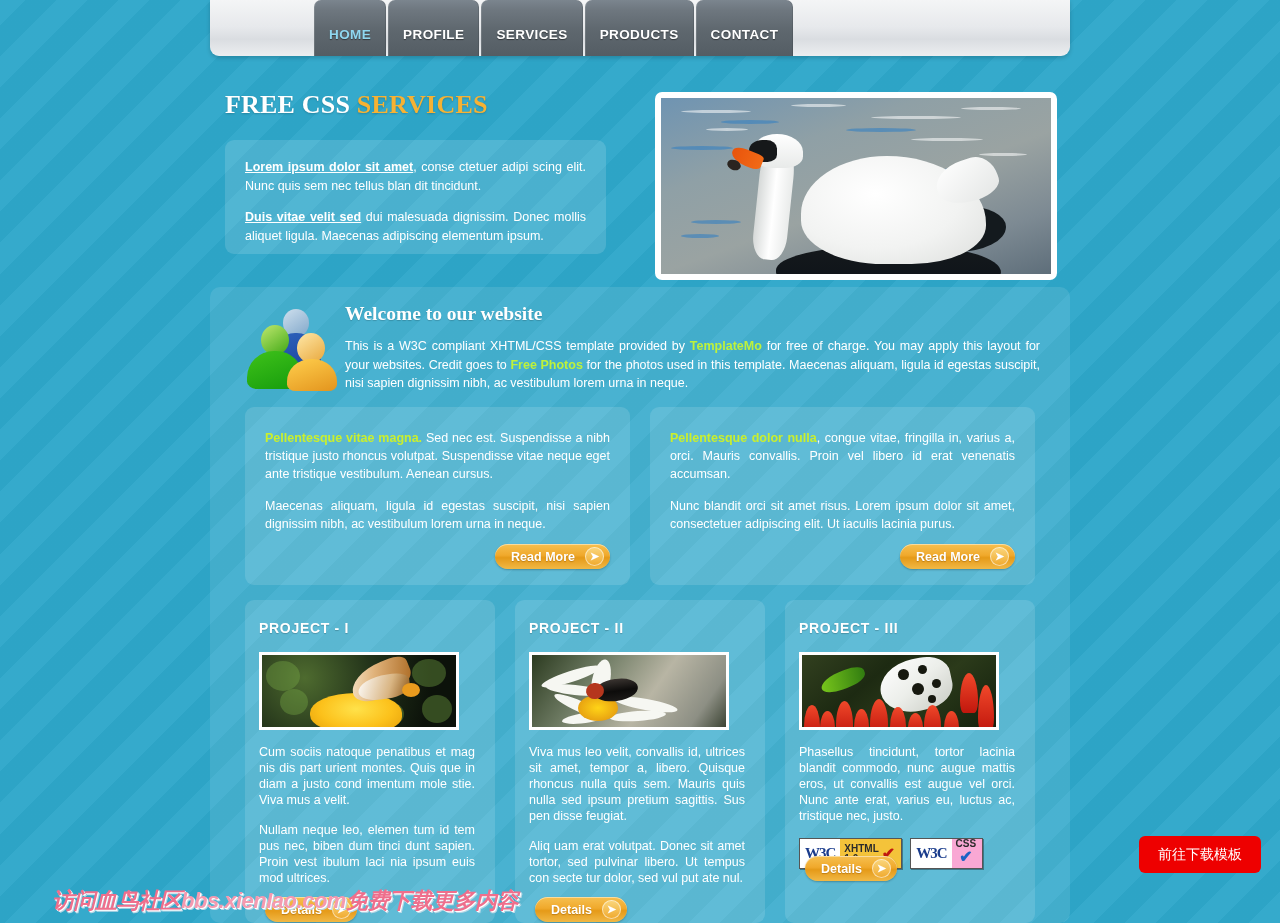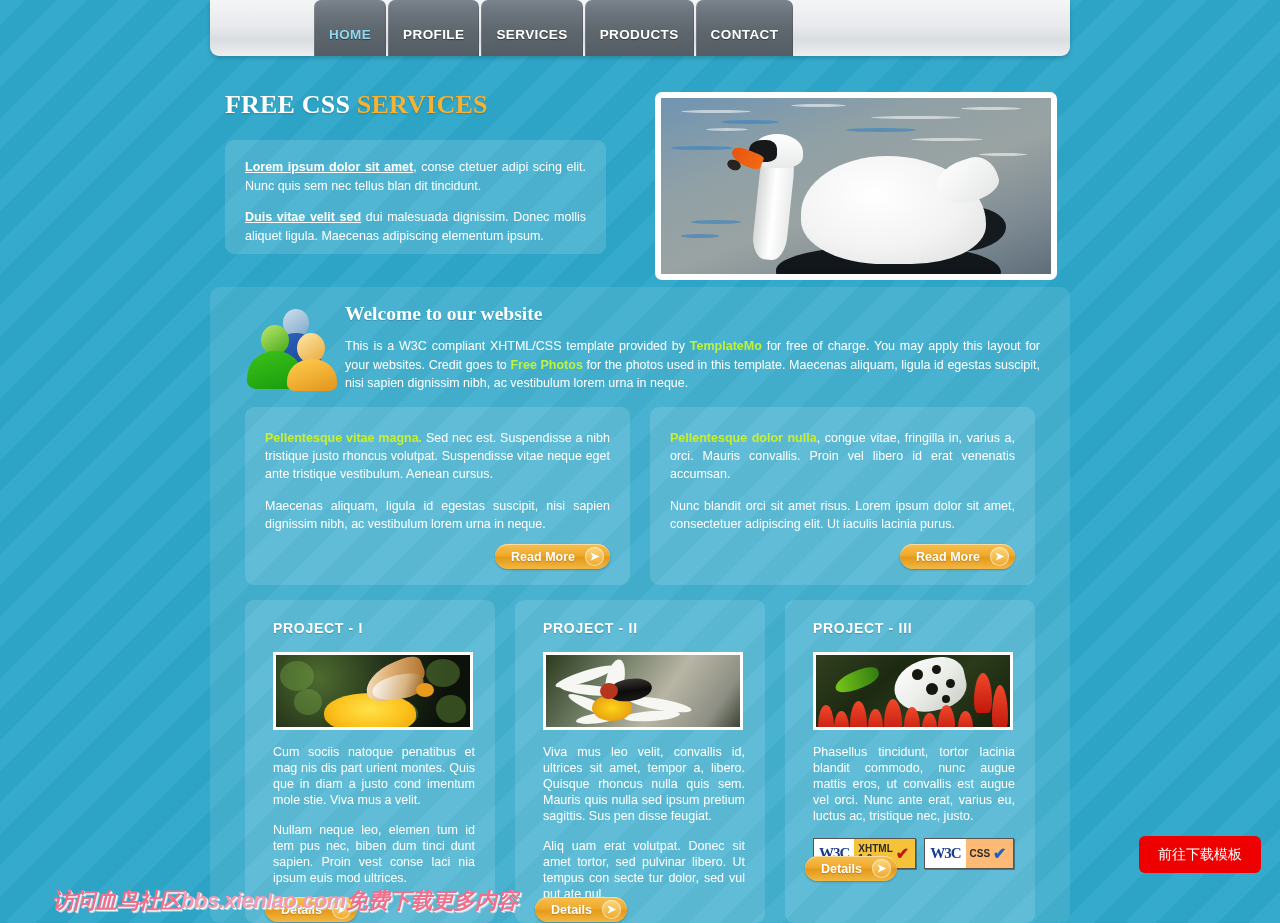--- a/index.html
+++ b/index.html
@@ -303,21 +303,21 @@
     position: absolute;
     left: 35px; top: 313px;
     width: 790px;
     display: flex;
     justify-content: space-between;
   }
   .project {
     width: 250px;
     background: rgba(255,255,255,0.13);
     border-radius: 9px;
-    padding: 20px 20px 18px 28px;
+    padding: 20px 20px 18px 14px;
     height: 323px;
     position: relative;
     overflow: hidden;
   }
   .project h3 {
     color: #ffffff;
     font-size: 14px;
     font-weight: bold;
     letter-spacing: 0.7px;
     margin-bottom: 16px;
@@ -403,21 +403,21 @@
     color: #1a3c8c;
     letter-spacing: -1px;
   }
   .w3c-right {
     display: flex; align-items: center; gap: 3px;
     padding: 0 6px 0 4px;
     font-size: 10px; font-weight: bold; color: #2b2b2b;
     line-height: 10px;
   }
   .w3c-right.xhtml { background: #f4c33a; }
-  .w3c-right.css { background: #fdba74; }
+  .w3c-right.css { background: #f9a8d4; flex-direction: column; }
   .w3c-check { font-size: 16px; font-weight: bold; }
   .w3c-check.red { color: #c0180f; }
   .w3c-check.blue { color: #1c62c4; }
 
   .details-wrap { position: absolute; left: 20px; bottom: 1px; }
 
   
   .watermark {
     position: absolute;
     left: 52px; top: 886px;
@@ -567,21 +567,21 @@
           <div class="bokeh" style="left:150px;top:4px;width:34px;height:28px;"></div>
           <div class="bokeh" style="left:160px;top:40px;width:30px;height:28px;"></div>
           <div class="bokeh" style="left:118px;top:48px;width:24px;height:22px;"></div>
           <div class="flower"></div>
           <div class="wing"></div>
           <div class="wing2"></div>
           <div class="bhead"></div>
         </div>
       </div>
       <p>Cum sociis natoque penatibus et mag nis dis part urient montes. Quis que in diam a justo cond imentum mole stie. Viva mus a velit.</p>
-      <p>Nullam neque leo, elemen tum id tem pus nec, biben dum tinci dunt sapien. Proin vest conse laci nia ipsum euis mod ultrices.</p>
+      <p>Nullam neque leo, elemen tum id tem pus nec, biben dum tinci dunt sapien. Proin vest ibulum laci nia ipsum euis mod ultrices.</p>
       <div class="details-wrap">
         <button class="btn-orange">
             <span>Details</span>
             <span class="arrow">➤</span>
           </button>
       </div>
     </div>
 
     <div class="project">
       <h3>PROJECT - II</h3>

